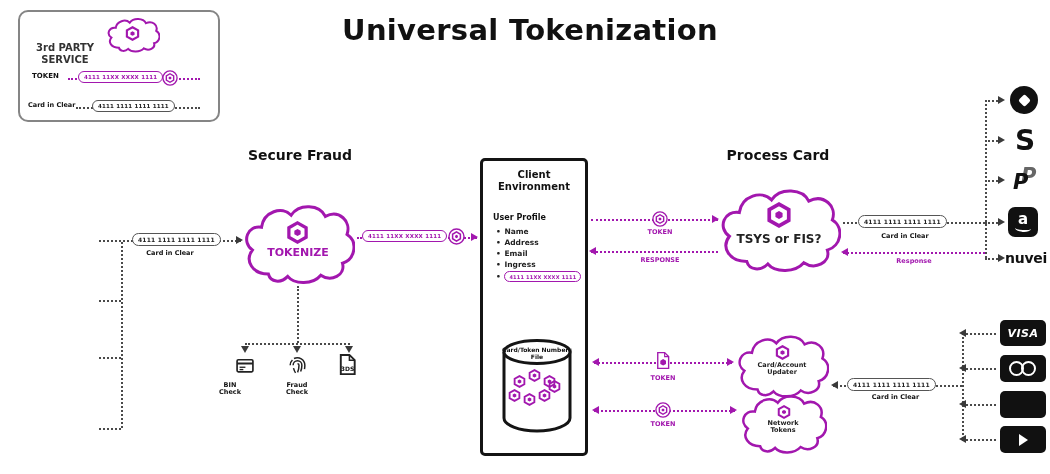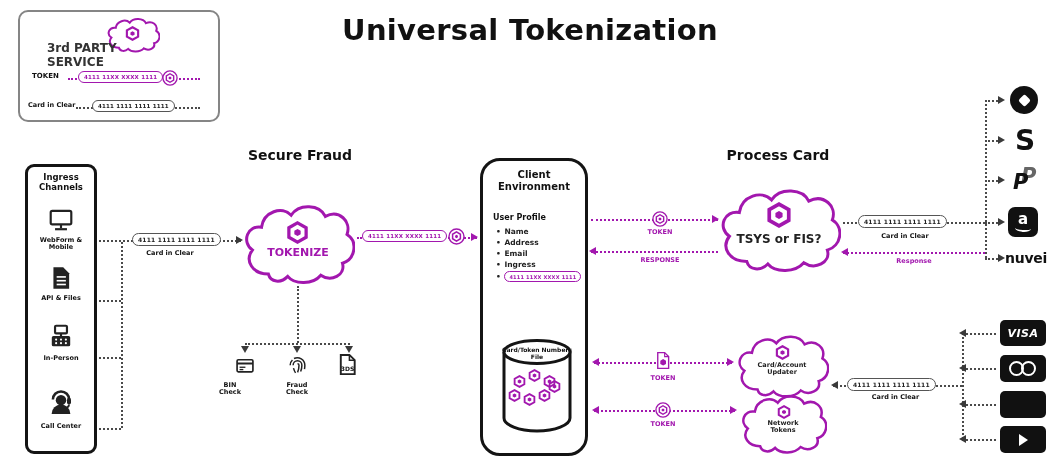--- a/index.html
+++ b/index.html
@@ -98,56 +98,37 @@
 
 <div class="canvas">
 
   <div class="box" style="left:18px;top:10px;width:202px;height:112px;border:2px solid #858585;border-radius:10px">
     <svg class="cld" style="left:86px;top:5px;width:54px;height:36px;color:#A217AE" viewBox="0 0 100 70" preserveAspectRatio="none">
       <use href="#cloudPath" fill="#fff" stroke="currentColor" stroke-width="2"></use>
       </svg>
     <svg class="ico" style="left:105px;top:14px;width:15px;height:15px;color:#A217AE" viewBox="0 0 24 24">
         <use href="#hexnut"></use>
       </svg>
-    <div class="lbl" style="left:27px;top:30px;width:70px;font-size:12px;text-align:left;color:#333">3rd PARTY SERVICE</div>
+    <div class="lbl" style="left:10px;top:30px;width:70px;font-size:10px;text-align:center;color:#333">3rd PARTY SERVICE</div>
     <div class="lbl" style="left:12px;top:60px;width:36px;font-size:7px;text-align:left">TOKEN</div>
     <div class="dh ppl" style="left:48px;top:66px;width:132px"></div>
     <div class="pill ppx" style="left:58px;top:59px;font-size:5.5px">4111 11XX XXXX 1111</div>
     <div class="dh" style="left:56px;top:95px;width:124px"></div>
     <svg class="ico" style="left:142px;top:58px;width:16px;height:16px;color:#A217AE" viewBox="0 0 24 24">
         <use href="#tokencoin"></use>
       </svg>
     <div class="lbl" style="left:8px;top:90px;width:48px;font-size:6.5px;text-align:left">Card in Clear</div>
     <div class="pill" style="left:72px;top:88px;font-size:5.5px">4111 1111 1111 1111</div>
   </div>
 
   <div class="lbl" style="left:285px;top:14px;width:490px;font-size:29px;letter-spacing:.3px">Universal Tokenization</div>
 
   <div class="lbl" style="left:238px;top:147px;width:124px;font-size:14px">Secure Fraud</div>
   <div class="lbl" style="left:716px;top:147px;width:124px;font-size:14px">Process Card</div>
 
-  <div class="box" style="left:25px;top:164px;width:72px;height:290px">
-    <div class="lbl" style="left:0;right:0;top:6px;font-size:8.5px;padding:0 4px">Ingress Channels</div>
-    <svg class="ico" style="left:20px;top:40px;width:26px;height:26px;color:#222" viewBox="0 0 24 24">
-        <use href="#iconMonitor"></use>
-      </svg>
-    <div class="lbl" style="left:0;right:0;top:70px;font-size:6.5px;padding:0 3px">WebForm &amp; Mobile</div>
-    <svg class="ico" style="left:20px;top:98px;width:26px;height:26px;color:#222" viewBox="0 0 24 24">
-        <use href="#iconDoc"></use>
-      </svg>
-    <div class="lbl" style="left:0;right:0;top:128px;font-size:6.5px;padding:0 3px">API &amp; Files</div>
-    <svg class="ico" style="left:20px;top:156px;width:26px;height:26px;color:#222" viewBox="0 0 24 24">
-        <use href="#iconPos"></use>
-      </svg>
-    <div class="lbl" style="left:0;right:0;top:188px;font-size:6.5px;padding:0 3px">In-Person</div>
-    <svg class="ico" style="left:18px;top:220px;width:30px;height:30px;color:#222" viewBox="0 0 24 24">
-        <use href="#iconAgent"></use>
-      </svg>
-    <div class="lbl" style="left:0;right:0;top:256px;font-size:6.5px;padding:0 3px">Call Center</div>
-  </div>
 
   <div class="dh" style="left:99px;top:240px;width:142px"></div>
   <div class="arr r" style="left:236px;top:236px"></div>
   <div class="dv" style="left:121px;top:242px;height:186px"></div>
   <div class="dh" style="left:99px;top:300px;width:22px"></div>
   <div class="dh" style="left:99px;top:357px;width:22px"></div>
   <div class="dh" style="left:99px;top:428px;width:22px"></div>
   <div class="pill" style="left:132px;top:233px">4111 1111 1111 1111</div>
   <div class="lbl" style="left:99px;top:250px;width:142px;font-size:6.5px">Card in Clear</div>
 
@@ -177,21 +158,21 @@
   <div class="lbl" style="left:214px;top:382px;width:32px;font-size:6.5px">BIN Check</div>
   <div class="lbl" style="left:281px;top:382px;width:32px;font-size:6.5px">Fraud Check</div>
 
   <div class="dh ppl" style="left:357px;top:237px;width:120px"></div>
   <div class="arr r ppl" style="left:471px;top:233px"></div>
   <div class="pill ppx" style="left:362px;top:230px;font-size:5.5px">4111 11XX XXXX 1111</div>
   <svg class="ico" style="left:448px;top:228px;width:17px;height:17px;color:#A217AE" viewBox="0 0 24 24">
       <use href="#tokencoin"></use>
     </svg>
 
-  <div class="box" style="left:480px;top:158px;width:108px;height:298px;border-radius:20px">
+  <div class="box" style="left:480px;top:158px;width:108px;height:298px;border-radius:5px">
     <div class="lbl" style="left:0;right:0;top:8px;font-size:10px;padding:0 8px">Client Environment</div>
     <div class="lbl" style="left:10px;top:52px;width:70px;font-size:8px;text-align:left">User Profile</div>
     <div class="fld" style="left:13px;top:66px">Name</div>
     <div class="fld" style="left:13px;top:77px">Address</div>
     <div class="fld" style="left:13px;top:88px">Email</div>
     <div class="fld" style="left:13px;top:99px">Ingress</div>
     <div class="fld" style="left:13px;top:110px">
       <span class="pill ppx" style="position:static;display:inline-block;font-size:5px;padding:1.5px 4px">4111 11XX XXXX 1111</span>
     </div>
     <svg class="ico" style="left:16px;top:176px;width:76px;height:96px;z-index:2" viewBox="0 0 76 96">

